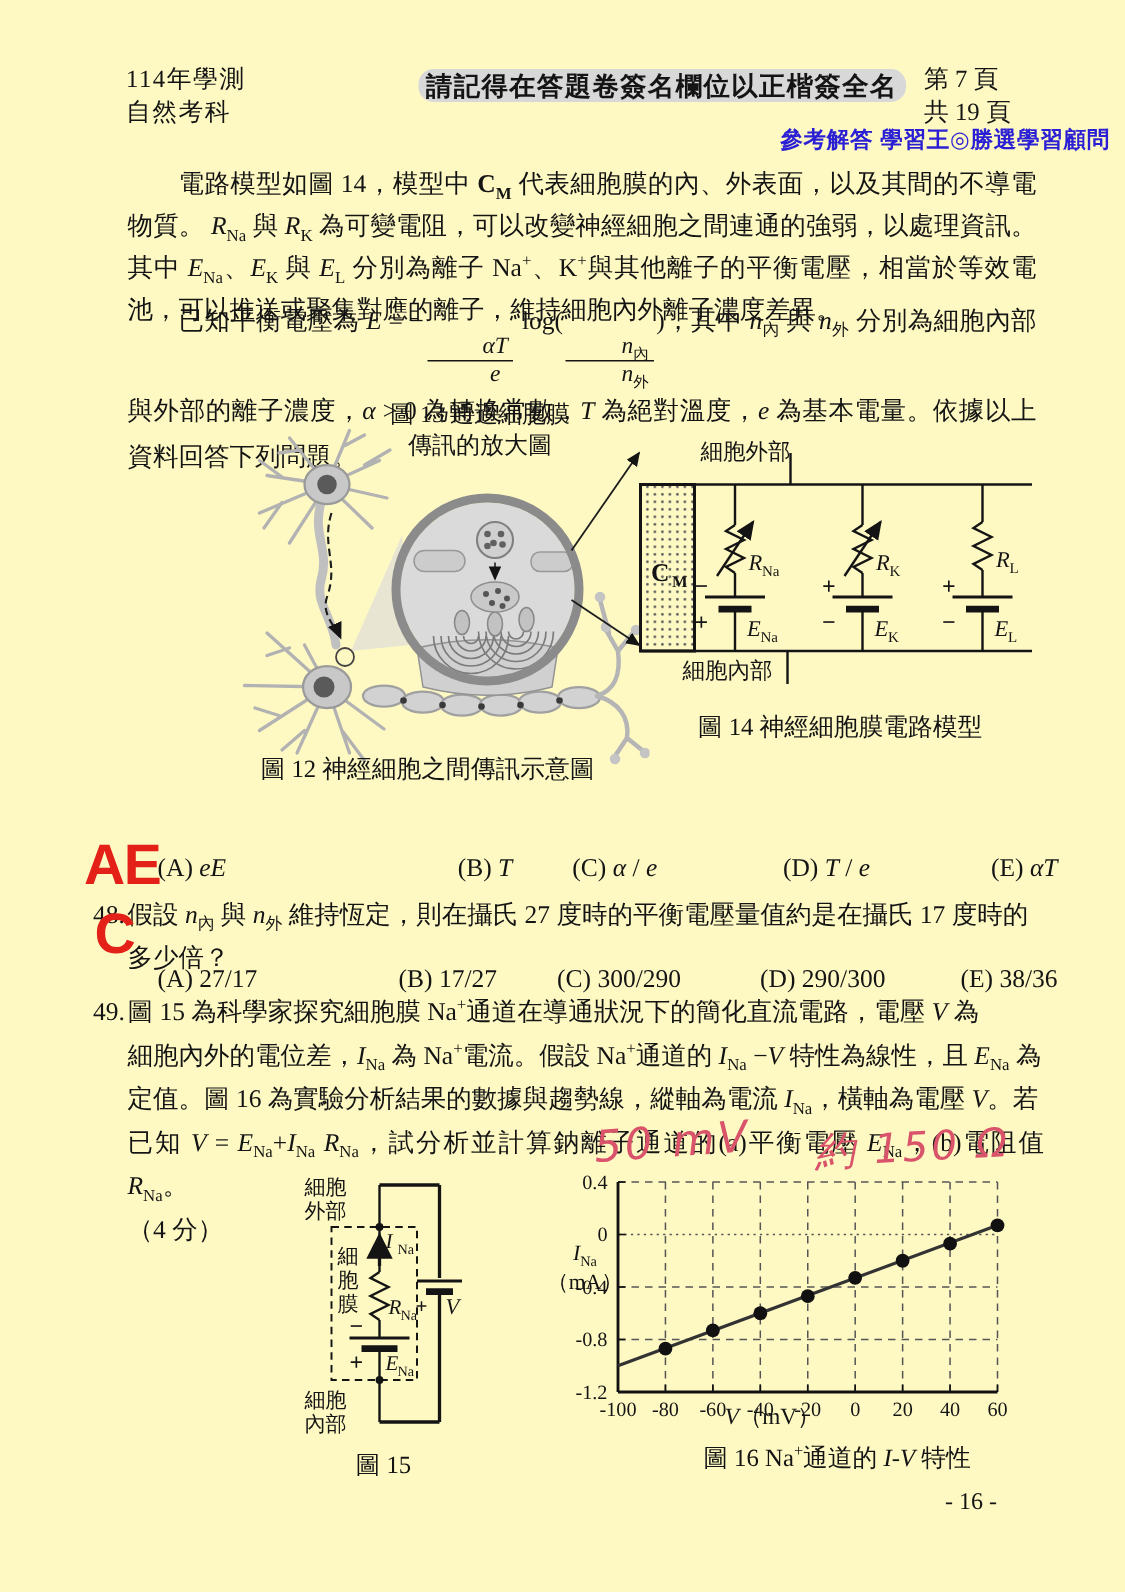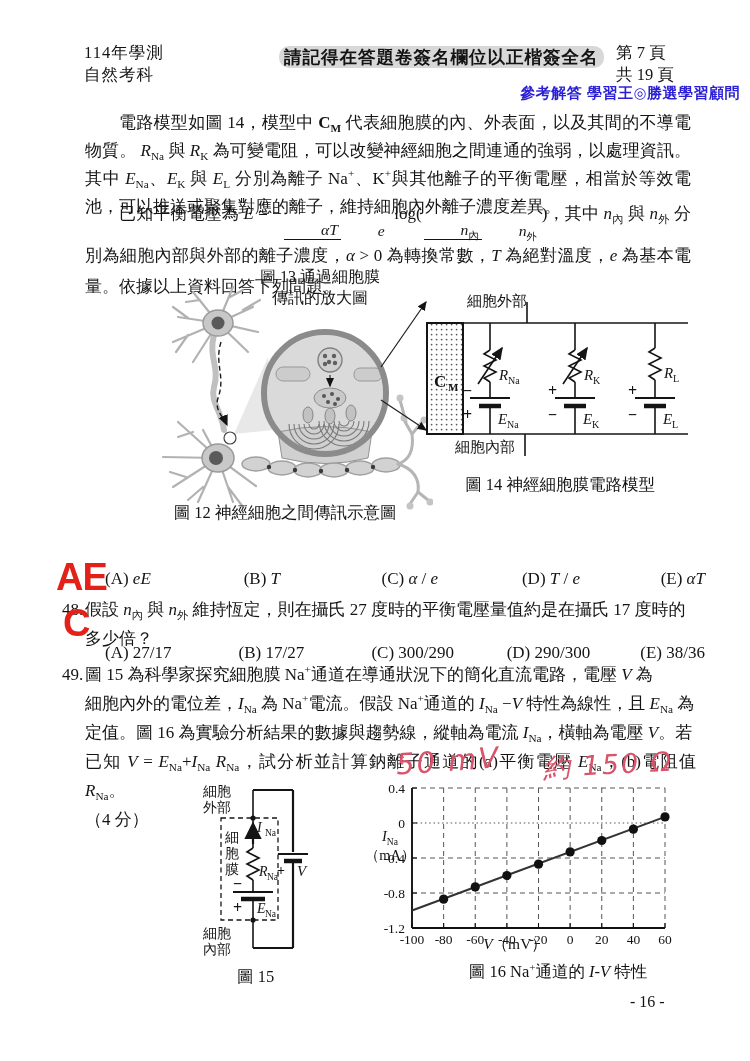--- a/index.html
+++ b/index.html
@@ -1,37 +1,37 @@
 <!DOCTYPE html>
 <html><head>
 <meta charset="utf-8">
 <style>
   html,body{margin:0;padding:0;background:#888;}
-  .page{position:relative;width:750px;height:1061px;background:#ffffff;margin:0 auto;
+  .page{position:relative;width:750px;height:1061px;background:#fef9c3;margin:0 auto;
         font-family:"Liberation Serif","DejaVu Serif",serif;color:#141414;overflow:hidden;}
   .abs{position:absolute;}
   .txt{font-size:17px;line-height:28px;font-family:Liberation Serif, serif;}
   .just{text-align:justify;}
   .center{text-align:center;}
   .it{font-style:italic;}
   .bd{font-weight:bold;}
   sub{font-size:66%;line-height:0;}
   sup{font-size:66%;line-height:0;}
-  .frac{display:inline-flex;align-items:center;vertical-align:-1.05em;
+  .frac{display:inline-flex;flex-direction:column;align-items:center;vertical-align:-1.05em;
         margin:0 2px;line-height:1.12;font-size:0.92em;}
   .frac .num{border-bottom:1.3px solid #141414;padding:0 3px;}
   .frac .den{padding:0 3px;}
   .hl{background:#d8d8d8;padding:1px 5px;font-weight:bold;font-size:17.5px;letter-spacing:1px;border-radius:10px;}
   .hdr{font-size:16.5px;line-height:22px;letter-spacing:1px;}
   .credit{font-size:15px;font-weight:bold;color:#2a1fd4;text-align:right;letter-spacing:0.5px;
           font-family:"Liberation Sans","DejaVu Sans",sans-serif;}
   .cap{font-size:16.5px;}
   .qno{display:inline-block;min-width:23px;}
   .optrow{display:flex;font-size:17px;line-height:24px;gap:40px;}
-  .optrow .o0{width:113px;} .optrow .o1{width:112px;} .optrow .o2{width:115px;} .optrow .o3{width:113px;}
+  .optrow .o0{width:113px;} .optrow .o1{width:112px;text-align:right;} .optrow .o2{width:115px;} .optrow .o3{width:113px;}
   .marker{color:#e32119;font-family:"Liberation Sans","DejaVu Sans",sans-serif;
           font-weight:900;font-size:38px;line-height:36px;letter-spacing:-1px;}
   .hand{color:#d9536b;font-family:"DejaVu Sans","Liberation Sans",sans-serif;font-style:italic;
         font-size:29px;letter-spacing:2px;white-space:nowrap;}
   .q49line{padding-left:23px;}
   .q49line.first{padding-left:0;}
   svg text{font-family:"Liberation Serif","DejaVu Serif",serif;fill:#141414;}
   .sv14{font-size:14px;} .sv15{font-size:15px;}
   .svit{font-style:italic;font-size:15px;}
   .svsub{font-size:10px;}

